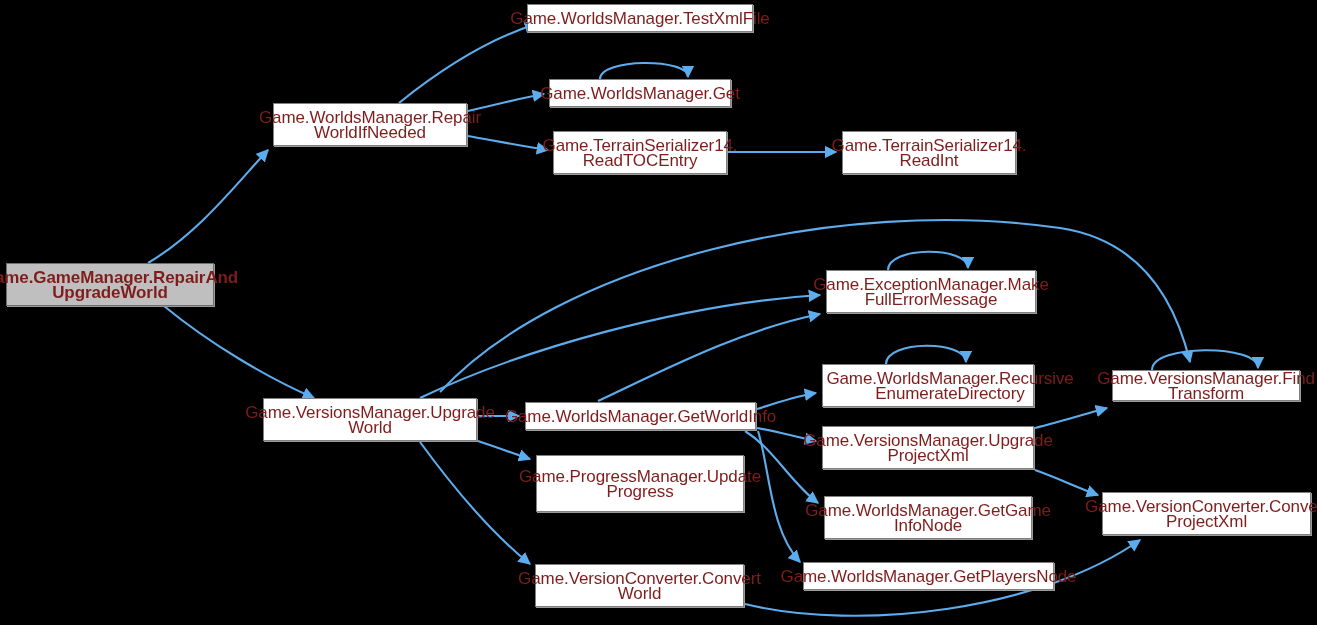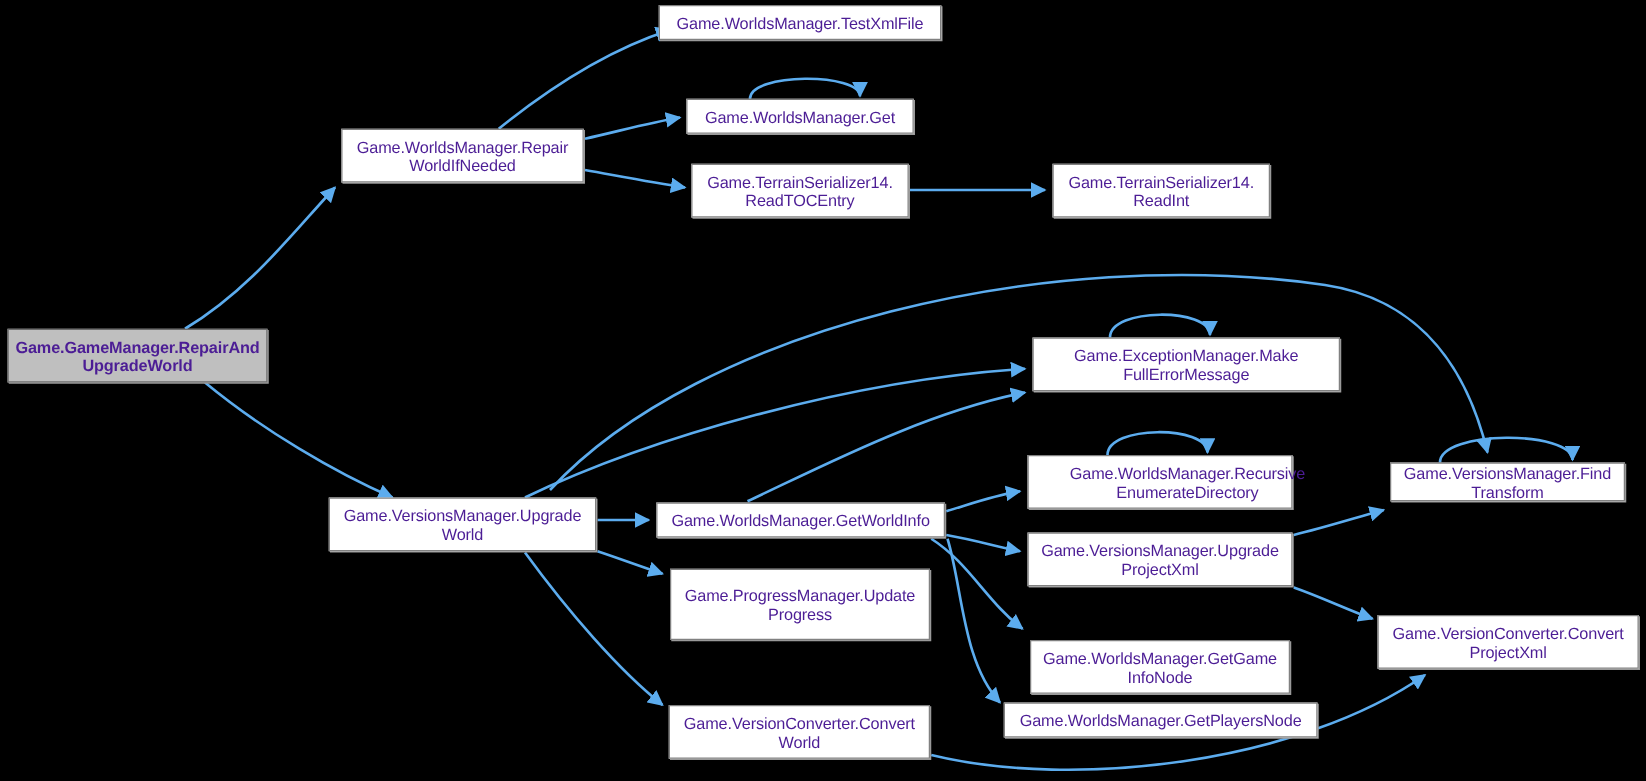--- a/index.html
+++ b/index.html
@@ -22,26 +22,26 @@
     top: 0;
     width: 1317px;
     height: 625px;
     pointer-events: none;
   }
   .gnode {
     position: absolute;
     box-sizing: border-box;
     border: 1px solid #808080;
     background: #ffffff;
-    color: #4c1d95;
+    color: #7f1d1d;
     display: flex;
     align-items: center;
     justify-content: center;
     text-align: center;
-    font-size: 13px;
+    font-size: 17px;
     line-height: 15px;
     letter-spacing: -0.1px;
     padding: 0 4px;
     box-shadow: 1px 1px 0 0 #9a9a9a;
     z-index: 2;
   }
   .gnode.highlight {
     background: #bfbfbf;
     border: 1px solid #6e6e6e;
     font-weight: bold;
@@ -143,33 +143,33 @@
         <span class="label">Game.WorldsManager.GetWorldInfo</span>
       </div>
       <div class="gnode" style="left: 536px; top: 455px; width: 208px; height: 57px;">
         <span class="label">Game.ProgressManager.Update
 Progress</span>
       </div>
       <div class="gnode" style="left: 535px; top: 564px; width: 209px; height: 43px;">
         <span class="label">Game.VersionConverter.Convert
 World</span>
       </div>
-      <div class="gnode" style="left: 826px; top: 270px; width: 246px; height: 43px;">
+      <div class="gnode" style="left: 826px; top: 270px; width: 210px; height: 43px;">
         <span class="label">Game.ExceptionManager.Make
 FullErrorMessage</span>
       </div>
       <div class="gnode" style="left: 822px; top: 364px; width: 212px; height: 43px; padding-left: 48px;">
         <span class="label">Game.WorldsManager.Recursive
 EnumerateDirectory</span>
       </div>
       <div class="gnode" style="left: 822px; top: 426px; width: 212px; height: 43px;">
         <span class="label">Game.VersionsManager.Upgrade
 ProjectXml</span>
       </div>
-      <div class="gnode" style="left: 824px; top: 496px; width: 208px; height: 43px; margin-top: 16px;">
+      <div class="gnode" style="left: 824px; top: 496px; width: 208px; height: 43px;">
         <span class="label">Game.WorldsManager.GetGame
 InfoNode</span>
       </div>
       <div class="gnode" style="left: 803px; top: 562px; width: 251px; height: 28px;">
         <span class="label">Game.WorldsManager.GetPlayersNode</span>
       </div>
       <div class="gnode" style="left: 1112px; top: 370px; width: 188px; height: 31px;">
         <span class="label">Game.VersionsManager.Find
 Transform</span>
       </div>

